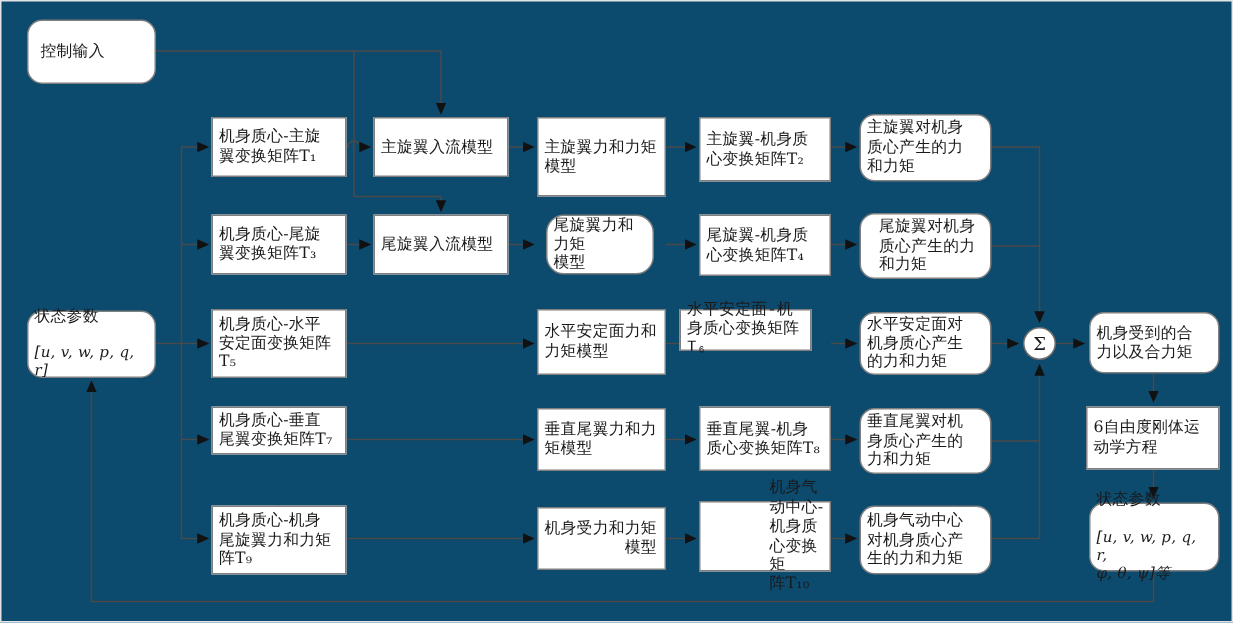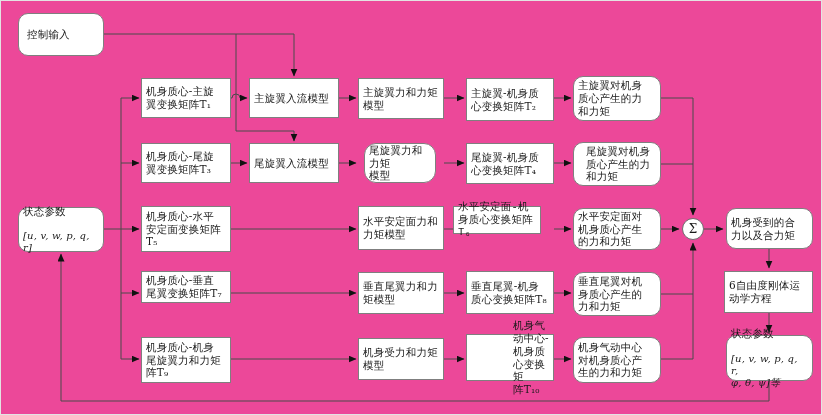--- a/index.html
+++ b/index.html
@@ -1,17 +1,17 @@
 <!DOCTYPE html>
 <html><head>
 <meta charset="utf-8">
 <style>
   html,body{margin:0;padding:0;background:#fff;}
   .canvas{
-    position:relative;width:822px;height:415px;background:#ec4899;
+    position:relative;width:822px;height:415px;background:#0c4a6e;
     border:1px solid #e3e3e3;box-sizing:border-box;overflow:hidden;
     font-family:"DejaVu Serif","Liberation Serif",serif;color:#1a1a1a;
   }
   .lines{position:absolute;left:0;top:0;width:822px;height:415px;}
   .box{
     position:absolute;box-sizing:border-box;background:#ffffff;
     border:1px solid #7f7f7f;display:flex;align-items:center;
     padding:1px 4px;font-size:10.5px;line-height:1.22;
     white-space:pre-line;text-align:left;letter-spacing:0.2px;
   }
@@ -87,21 +87,21 @@
   <div class="box rounded" style="left:17px;top:206px;width:86px;height:45px;">
     <div class="stack">
       <span>状态参数</span>
       <span class="math">[u, v, w, p, q, r]</span>
     </div>
   </div>
 
   <div class="box" style="left:140px;top:77px;width:90px;height:40px;">机身质心-主旋
 翼变换矩阵T₁</div>
   <div class="box" style="left:248px;top:77px;width:90px;height:40px;">主旋翼入流模型</div>
-  <div class="box" style="left:357px;top:77px;width:86px;height:41px;">主旋翼力和力矩
+  <div class="box" style="left:357px;top:77px;width:86px;height:53px;">主旋翼力和力矩
 模型</div>
   <div class="box" style="left:465px;top:77px;width:88px;height:43px;">主旋翼-机身质
 心变换矩阵T₂</div>
   <div class="box rounded" style="left:572px;top:75px;width:88px;height:45px;">主旋翼对机身
 质心产生的力
 和力矩</div>
 
   <div class="box" style="left:140px;top:142px;width:90px;height:40px;">机身质心-尾旋
 翼变换矩阵T₃</div>
   <div class="box" style="left:248px;top:142px;width:90px;height:40px;">尾旋翼入流模型</div>
@@ -131,21 +131,21 @@
 矩模型</div>
   <div class="box" style="left:465px;top:270px;width:88px;height:43px;">垂直尾翼-机身
 质心变换矩阵T₈</div>
   <div class="box rounded" style="left:572px;top:271px;width:88px;height:44px;">垂直尾翼对机
 身质心产生的
 力和力矩</div>
 
   <div class="box" style="left:140px;top:336px;width:90px;height:46px;">机身质心-机身
 尾旋翼力和力矩
 阵T₉</div>
-  <div class="box" style="left:357px;top:337px;width:86px;height:42px;">机身受力和力矩
+  <div class="box" style="left:357px;top:337px;width:86px;height:42px;text-align:right;">机身受力和力矩
 模型</div>
   <div class="box" style="left:465px;top:333px;width:88px;height:47px;padding-left:46px;">机身气动中心-
 机身质心变换矩
 阵T₁₀</div>
   <div class="box rounded" style="left:572px;top:336px;width:88px;height:46px;">机身气动中心
 对机身质心产
 生的力和力矩</div>
 
   <div class="sum-circle" style="left:681px;top:217px;">
     <span>Σ</span>

